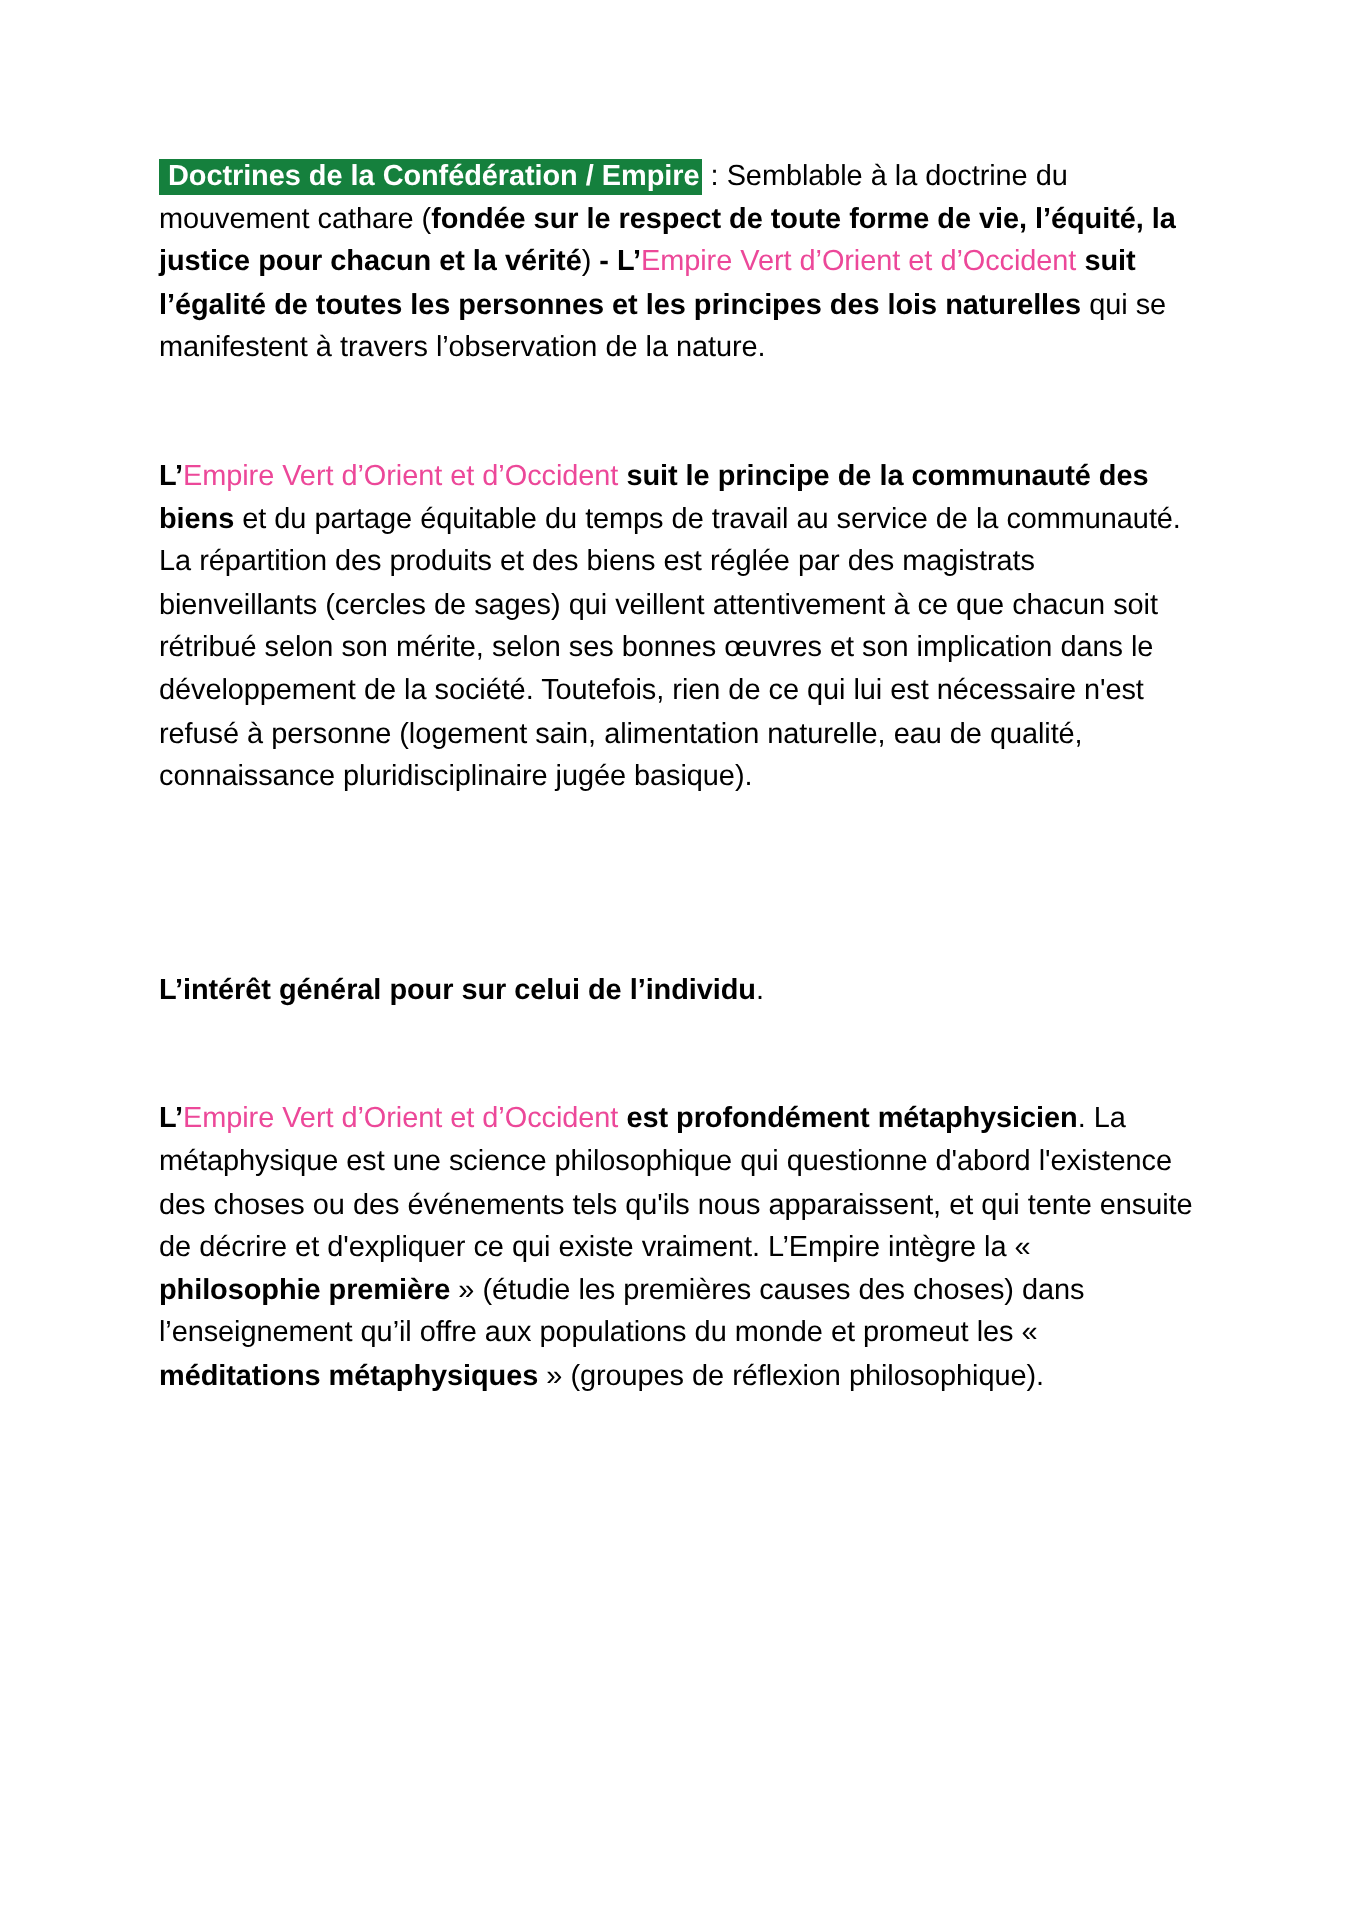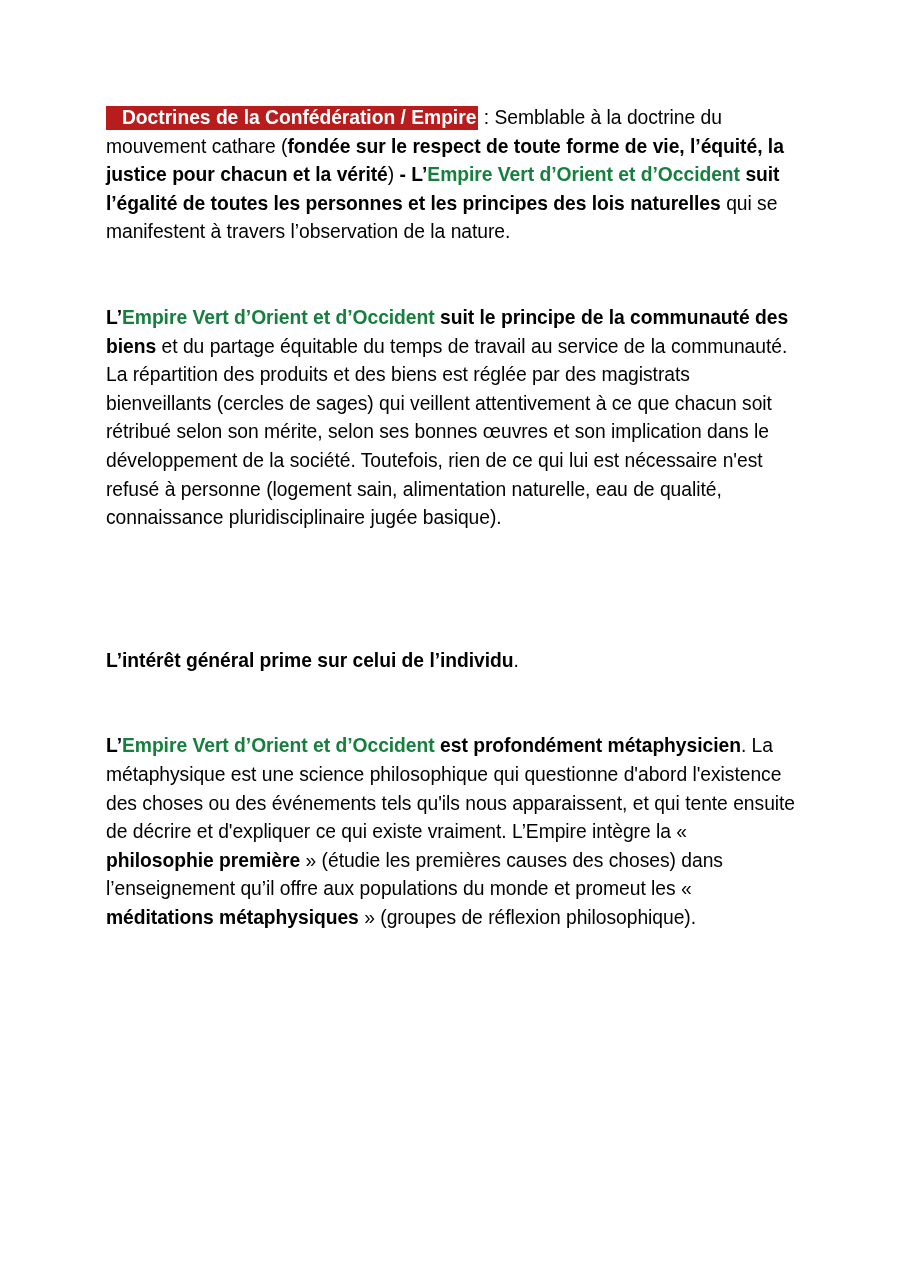--- a/index.html
+++ b/index.html
@@ -42,29 +42,29 @@
   .gap-1 { height: 57px; }
   .gap-2 { height: 57px; }
   .gap-3 { height: 57px; }
   .gap-4 { height: 57px; }
 
   .b { font-weight: bold; }
 
   .hl {
     font-weight: bold;
     color: #ffffff;
-    background-color: #b91c1c;
-    padding: 1px 2px 2px 16px;
+    background-color: #15803d;
+    padding: 1px 2px 2px 6px;
     box-decoration-break: clone;
     -webkit-box-decoration-break: clone;
   }
 
   .green {
-    font-weight: bold;
-    color: #15803d;
+    font-weight: normal;
+    color: #ec4899;
     margin-top: 44px;
   }
 
   span[data-bind] { white-space: pre-wrap; }
 </style>
 </head>
 <body>
 
 <div class="page">
   <div class="doc-body">
@@ -78,21 +78,21 @@
     <p class="para">
       <span class="b" data-bind="document.paragraphs.p2.seg_lead">L’</span><span class="green" data-bind="document.paragraphs.p2.seg_green">Empire Vert d’Orient et d’Occident</span><span class="b" data-bind="document.paragraphs.p2.seg_bold"> suit le principe de la communauté des biens</span><span data-bind="document.paragraphs.p2.seg_tail"> et du partage équitable du temps de travail au service de la communauté. La répartition des produits et des biens est réglée par des magistrats bienveillants (cercles de sages) qui veillent attentivement à ce que chacun soit rétribué selon son mérite, selon ses bonnes œuvres et son implication dans le développement de la société. Toutefois, rien de ce qui lui est nécessaire n'est refusé à personne (logement sain, alimentation naturelle, eau de qualité, connaissance pluridisciplinaire jugée basique).</span>
     </p>
 
     <div class="gap-2"></div>
 
 
     <div class="gap-3"></div>
 
     <p class="para">
-      <span class="b" data-bind="document.paragraphs.p4.seg_bold">L’intérêt général prime sur celui de l’individu</span><span data-bind="document.paragraphs.p4.seg_tail">.</span>
+      <span class="b" data-bind="document.paragraphs.p4.seg_bold">L’intérêt général pour sur celui de l’individu</span><span data-bind="document.paragraphs.p4.seg_tail">.</span>
     </p>
 
     <div class="gap-4"></div>
 
     <p class="para">
       <span class="b" data-bind="document.paragraphs.p5.seg_lead">L’</span><span class="green" data-bind="document.paragraphs.p5.seg_green">Empire Vert d’Orient et d’Occident</span><span class="b" data-bind="document.paragraphs.p5.seg_bold"> est profondément métaphysicien</span><span data-bind="document.paragraphs.p5.seg_tail_1">. La métaphysique est une science philosophique qui questionne d'abord l'existence des choses ou des événements tels qu'ils nous apparaissent, et qui tente ensuite de décrire et d'expliquer ce qui existe vraiment. L’Empire intègre la « </span><span class="b" data-bind="document.paragraphs.p5.seg_bold_2">philosophie première</span><span data-bind="document.paragraphs.p5.seg_tail_2"> » (étudie les premières causes des choses) dans l’enseignement qu’il offre aux populations du monde et promeut les « </span><span class="b" data-bind="document.paragraphs.p5.seg_bold_3">méditations métaphysiques</span><span data-bind="document.paragraphs.p5.seg_tail_3"> » (groupes de réflexion philosophique).</span>
     </p>
 
   </div>
 </div>

